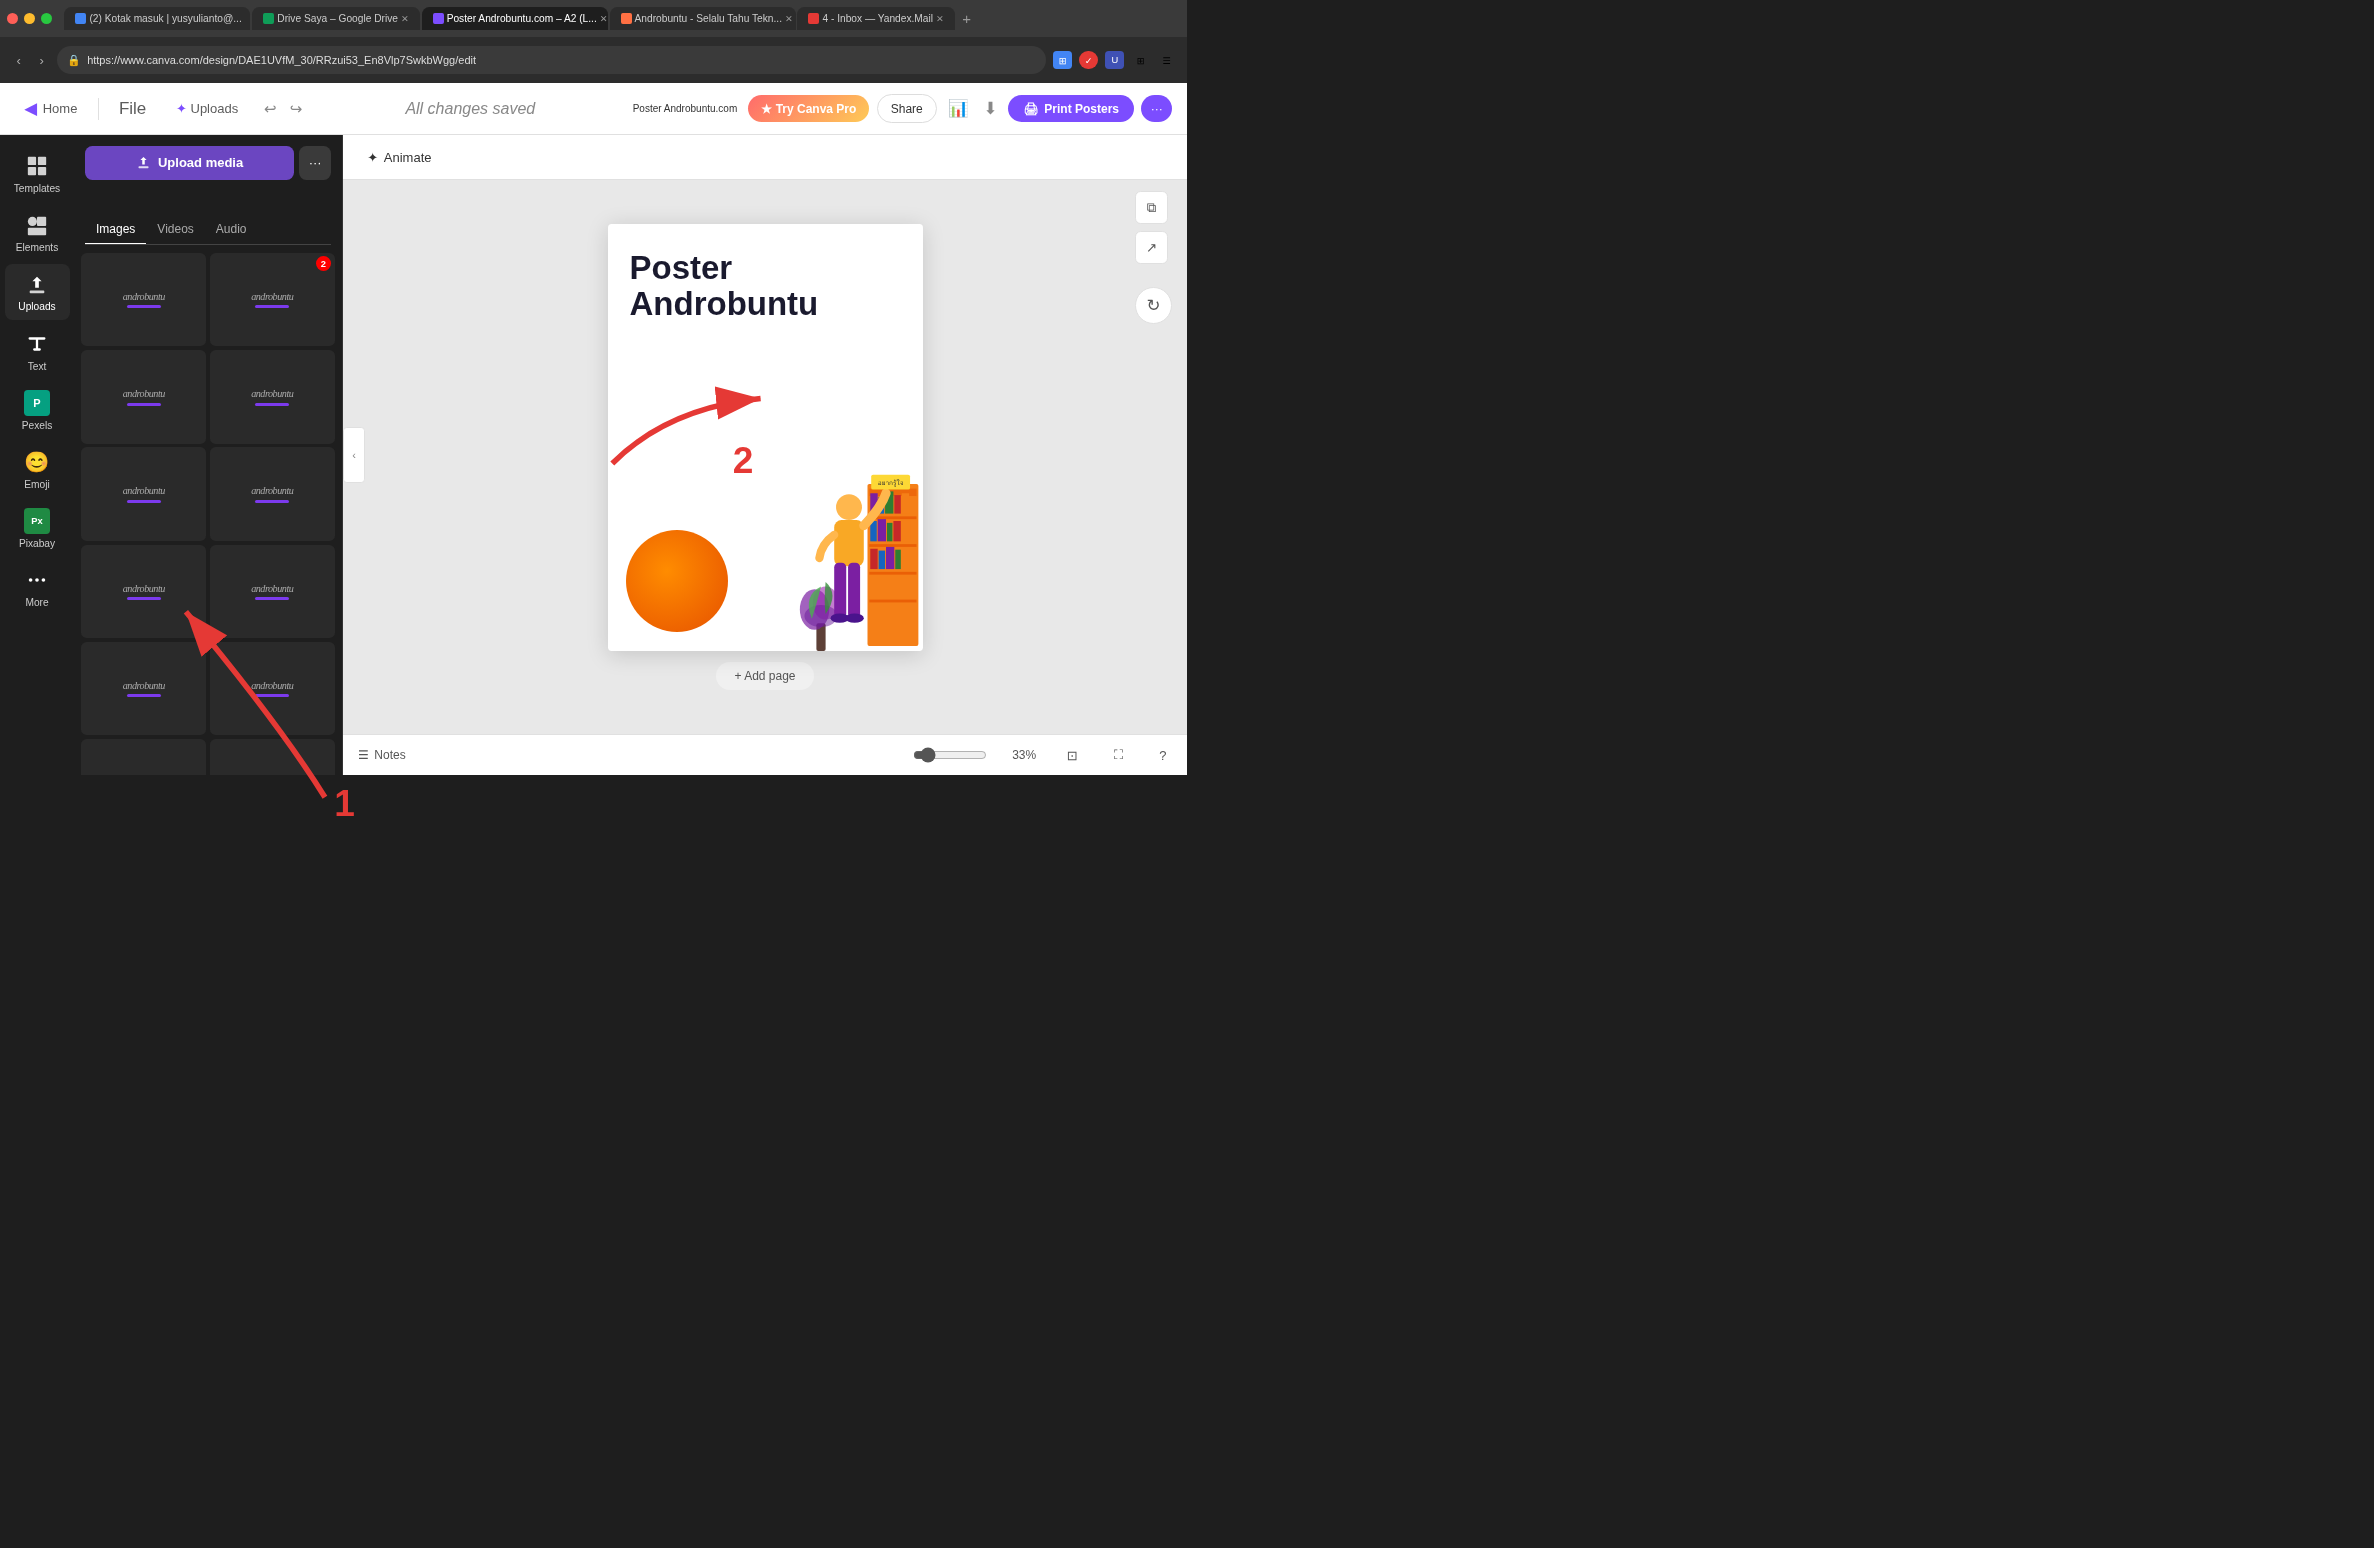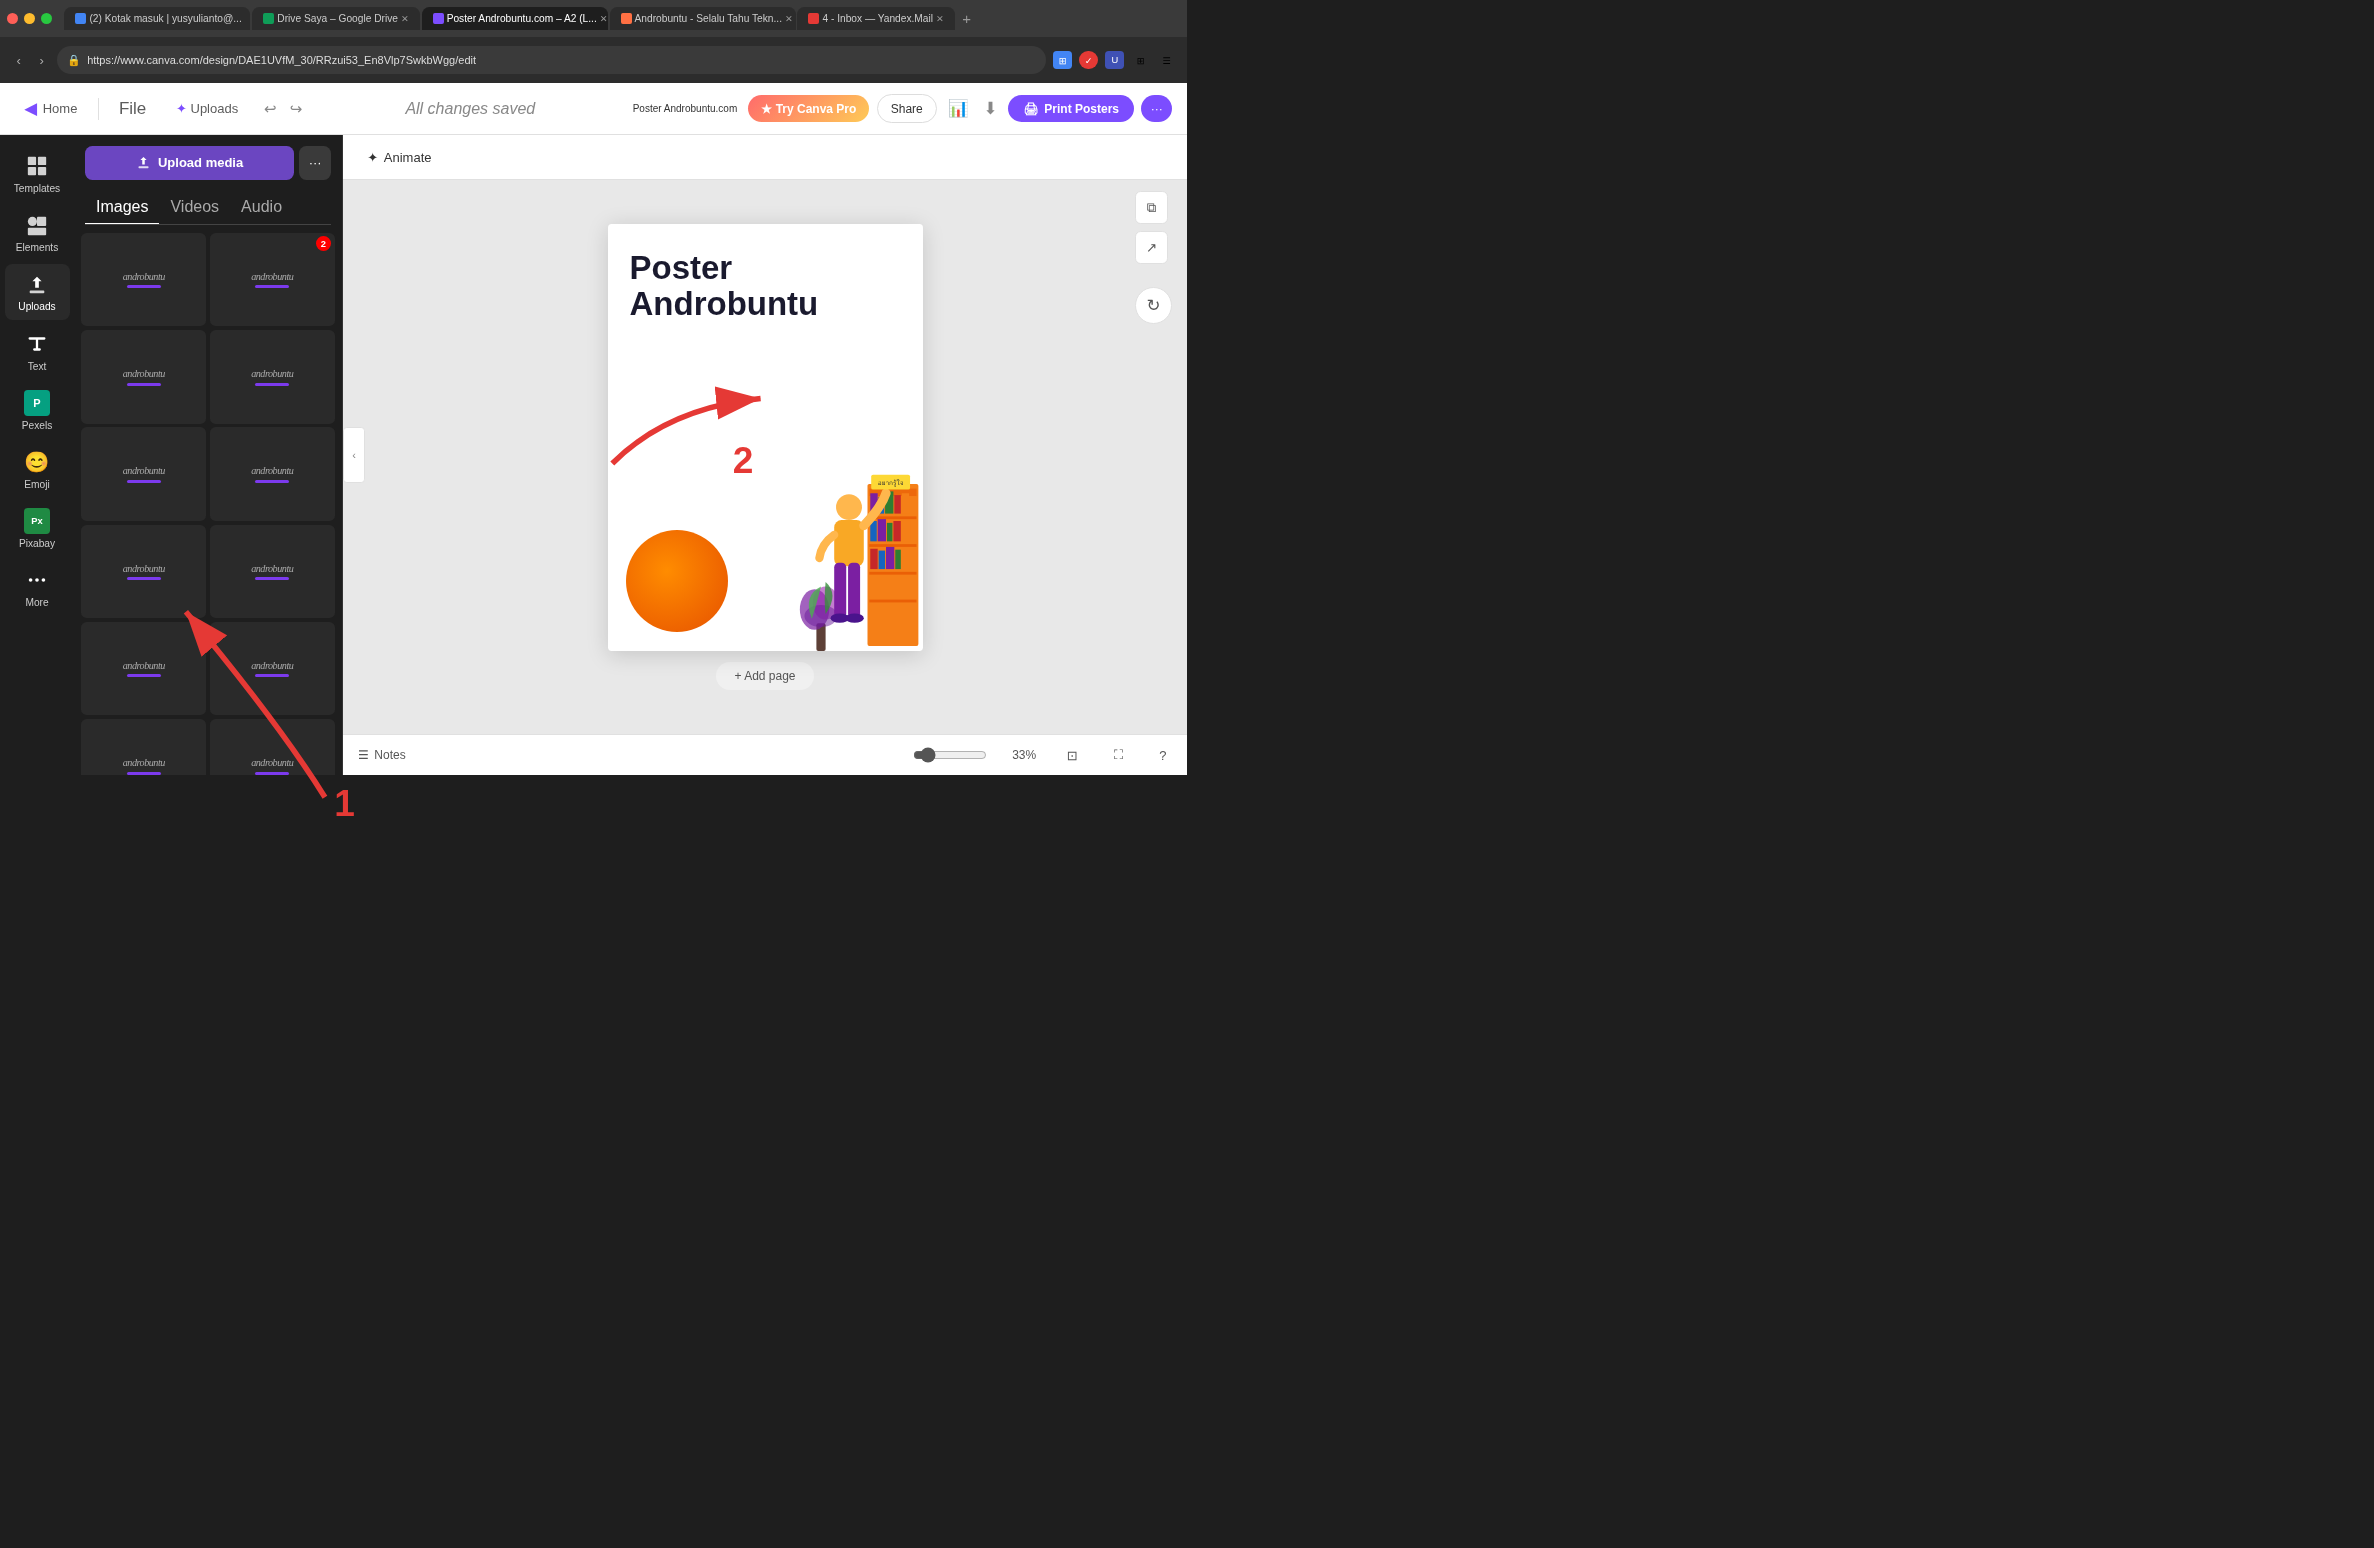--- a/index.html
+++ b/index.html
@@ -54,21 +54,21 @@
     .sidebar-label { color: #cccccc; font-size: 10.2px; text-align: center; }
     .sidebar-item.active .sidebar-label { color: #ffffff; }
 
     
     .panel { width: 269px; background: #1e1e1e; border-right: 0.9px solid #333; display: flex; flex-direction: column; flex-shrink: 0; overflow: hidden; }
     .panel-header { padding: 11px 11px 0; }
     .upload-btn { background: #6b46c1; color: #fff; border: none; border-radius: 7.4px; padding: 9.3px 15px; font-size: 13px; font-weight: 600; cursor: pointer; display: flex; align-items: center; justify-content: center; gap: 7.4px; width: 100%; }
     .upload-btn-more { background: #3a3a3a; color: #fff; border: none; border-radius: 7.4px; padding: 9.3px 9.3px; font-size: 13px; cursor: pointer; margin-left: 5.6px; flex-shrink: 0; }
     .upload-row { display: flex; margin-bottom: 11px; }
     .tabs-row { display: flex; border-bottom: 0.9px solid #444; }
-    .tab-btn { background: none; border: none; color: #aaa; font-size: 16px; padding: 7.4px 11px; cursor: pointer; border-bottom: 1.9px solid transparent; }
+    .tab-btn { background: none; border: none; color: #aaa; font-size: 12px; padding: 7.4px 11px; cursor: pointer; border-bottom: 1.9px solid transparent; margin-top: 24px; }
     .tab-btn.active { color: #fff; border-bottom: 1.9px solid #fff; }
     .images-grid { display: grid; grid-template-columns: 1fr 1fr; gap: 3.7px; padding: 7.4px; overflow-y: auto; flex: 1; }
     .image-thumb { background: #2a2a2a; border-radius: 5.6px; aspect-ratio: 4/3; display: flex; align-items: center; justify-content: center; overflow: hidden; position: relative; cursor: pointer; }
     .thumb-content { display: flex; flex-direction: column; align-items: center; gap: 3.7px; }
     .thumb-logo { font-family: serif; font-size: 10.2px; font-style: italic; color: #aaa; letter-spacing: -0.5px; }
     .thumb-bar { height: 2.8px; width: 80%; border-radius: 1.9px; }
 
     
     .canvas-area { flex: 1; background: #e8e8e8; display: flex; flex-direction: column; overflow: hidden; }
     .canvas-top-bar { background: #fff; height: 45px; display: flex; align-items: center; padding: 0 15px; border-bottom: 0.9px solid #e0e0e0; gap: 7.4px; }

